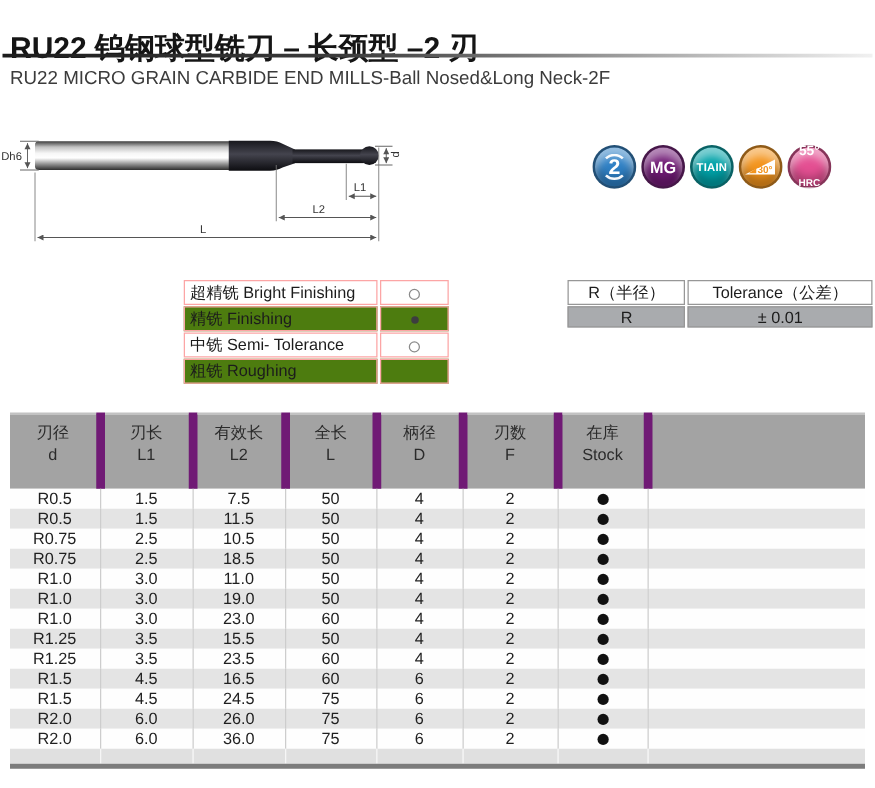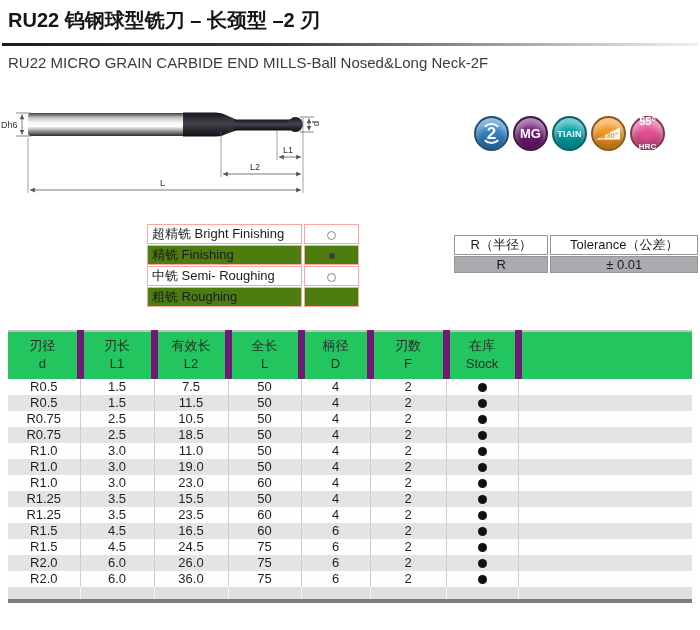--- a/index.html
+++ b/index.html
@@ -1,21 +1,21 @@
 <!DOCTYPE html>
 <html><head>
 <meta charset="utf-8">
 <style>
   * { margin:0; padding:0; box-sizing:border-box; }
   body { background:#fff; }
   .page { position:relative; width:700px; height:630px; background:#ffffff;
           font-family:"Liberation Sans","DejaVu Sans",sans-serif; overflow:hidden; }
 
   
-  .title { position:absolute; top:7px; left:8px; font-size:20px; font-weight:bold; color:#151515; white-space:nowrap; }
+  .title { position:absolute; top:22px; left:8px; font-size:24px; font-weight:bold; color:#151515; white-space:nowrap; }
   .rule  { position:absolute; top:43px; left:2px; width:696px; height:3px;
            background:linear-gradient(to right,#1c1c1c 0%,#3c3c3c 40%,#b9b9b9 80%,#f1f1f1 100%); }
   .subtitle { position:absolute; top:54px; left:8px; font-size:15px; color:#3b3b3b; white-space:nowrap; }
 
   
   .diagram { position:absolute; top:98px; left:0; }
   .dim-text { font-size:9px; fill:#333; }
 
   
   .badges { position:absolute; top:116px; left:474px; display:flex; gap:4px; }
@@ -39,33 +39,33 @@
   .finish-table td { height:15px; font-size:13px; color:#1c1c1c; border:1px solid #fca5a5; background:#fff; }
   .finish-table td.lbl { width:155px; padding-left:4px; white-space:nowrap; }
   .finish-table td.mark { width:55px; text-align:center; }
   .finish-table tr.shaded td { background:#4d7c0f; }
   .circle-empty { display:inline-block; width:9px; height:9px; border:1.5px solid #8a8a8a;
                   border-radius:50%; background:#fff; vertical-align:middle; }
   .circle-filled { display:inline-block; width:6px; height:6px; border:3px solid #3d3d3f;
                    border-radius:50%; background:transparent; vertical-align:middle; }
 
   
-  .tol-table { position:absolute; top:234px; left:452px; border-collapse:separate; border-spacing:2px 1px; }
+  .tol-table { position:absolute; top:223px; left:452px; border-collapse:separate; border-spacing:2px 1px; }
   .tol-table th, .tol-table td { height:15px; font-size:13px; font-weight:normal; color:#1c1c1c;
                                   border:1px solid #979797; text-align:center; white-space:nowrap; }
   .tol-table th.c1, .tol-table td.c1 { width:99px; }
   .tol-table th.c2, .tol-table td.c2 { width:153px; }
   .tol-table th { background:#fff; }
   .tol-table td { background:#a9abae; }
 
   
   .spec-wrap { position:absolute; top:330px; left:8px; width:684px; }
   .spec-table { width:684px; border-collapse:collapse; table-layout:fixed; border-top:2px solid #c2c2c2; }
-  .spec-table th { background:#22c55e; color:#2b2b2b; font-size:13px; font-weight:normal;
-                   text-align:center; padding:5px 0 6px; line-height:1.4; }
+  .spec-table th { background:#a3a3a3; color:#2b2b2b; font-size:13px; font-weight:normal;
+                   text-align:center; padding:5px 0 18px; line-height:1.4; }
   .spec-table th + th { border-left:7px solid #701a75; }
   .spec-table td { height:16px; font-size:13px; color:#1f1f1f; text-align:center; padding:0; line-height:16px; }
   .spec-table td + td { border-left:1px solid #cdcdcd; }
   .spec-table tbody tr { background:#fefefe; }
   .spec-table tbody tr.alt { background:#e4e4e4; }
   .spec-table tbody tr.empty-row { background:#e0e0e0; }
   .spec-table tbody tr.empty-row td { height:12px; }
   .spec-table tbody tr.empty-row td + td { border-left:1px solid #f6f6f6; }
   .stock-dot { display:inline-block; width:9px; height:9px; background:#111; border-radius:50%; vertical-align:middle; }
   .spec-bottom-bar { width:684px; height:4px; background:#7c7c7c; }
@@ -164,21 +164,21 @@
     <tbody>
         <tr>
           <td class="lbl">超精铣 Bright Finishing</td>
           <td class="mark"><span class="circle-empty"></span></td>
         </tr>
         <tr class="shaded">
           <td class="lbl">精铣 Finishing</td>
           <td class="mark"><span class="circle-filled"></span></td>
         </tr>
         <tr>
-          <td class="lbl">中铣 Semi- Roughing</td>
+          <td class="lbl">中铣 Semi- Tolerance</td>
           <td class="mark"><span class="circle-empty"></span></td>
         </tr>
         <tr class="shaded">
           <td class="lbl">粗铣 Roughing</td>
           <td class="mark"></td>
         </tr>
       </tbody>
   </table>
 
   <table class="tol-table">

